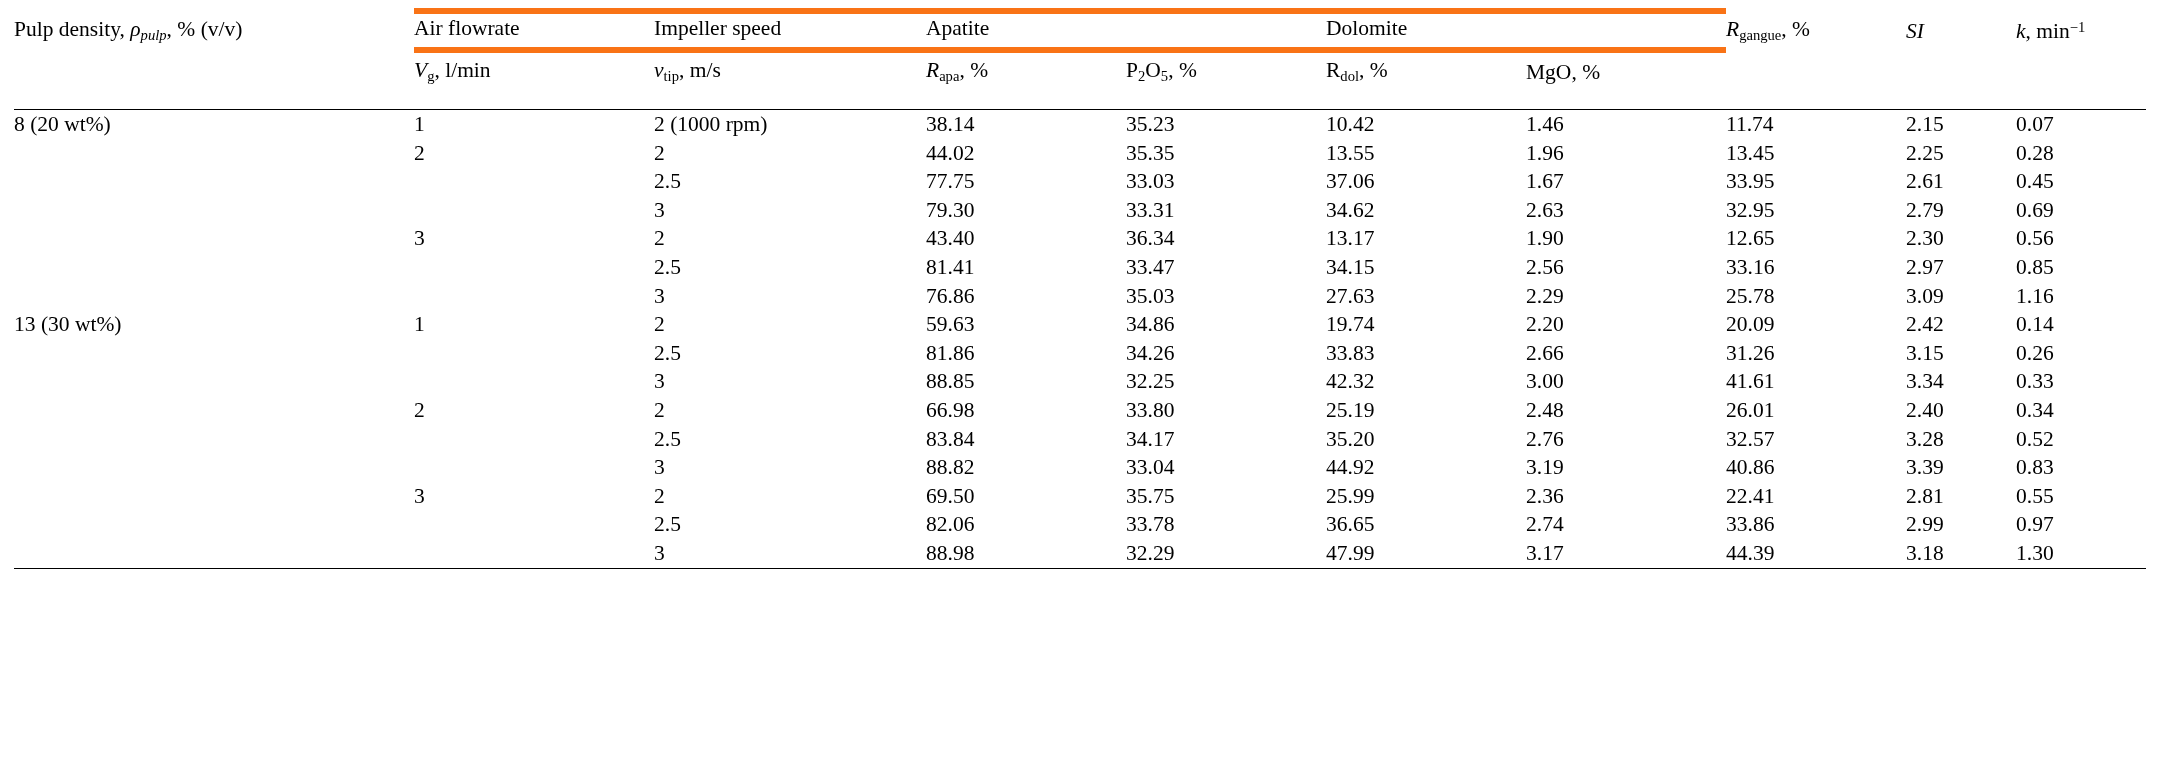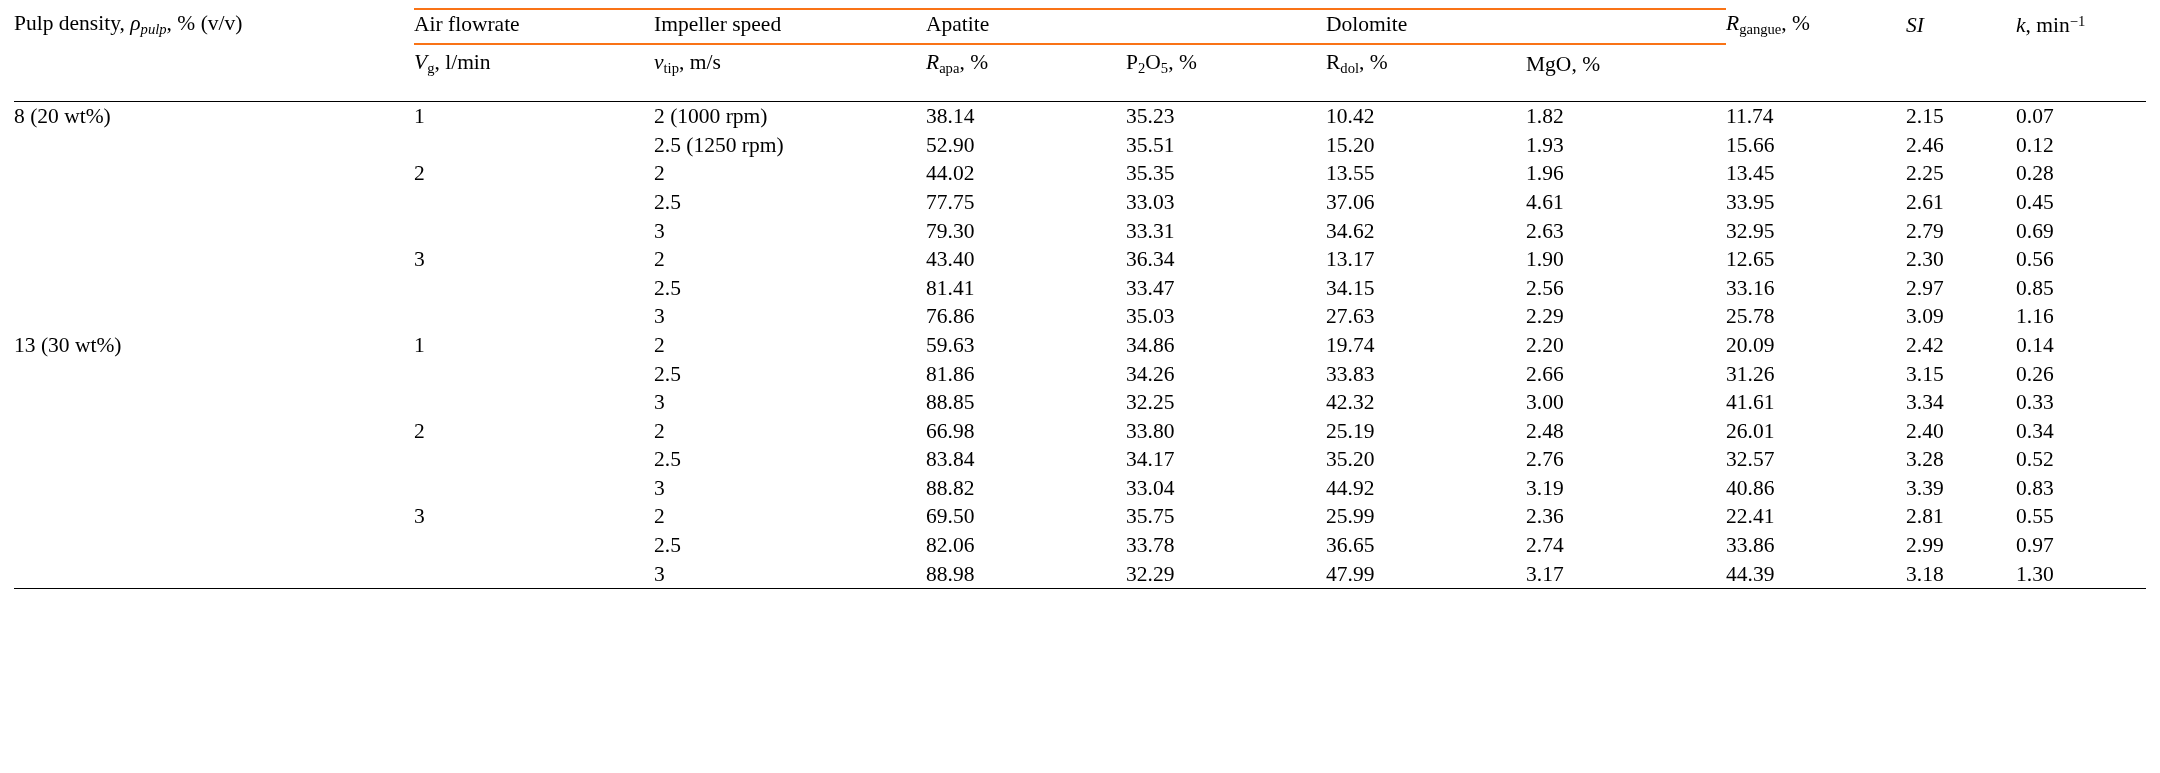--- a/index.html
+++ b/index.html
@@ -46,21 +46,21 @@
     font-size: 21.5px;
     white-space: nowrap;
   }
   .hdr-sub td {
     vertical-align: bottom;
     padding: 5px 0 24px 0;
     font-size: 21.5px;
     white-space: nowrap;
   }
   .rule-group {
-    border-top: 2px solid #f97316;
+    border-top: 6px solid #f97316;
   }
   .thickline td {
     border-top: 1.6px solid #000;
     padding: 0;
     height: 0;
     line-height: 0;
     font-size: 0;
   }
   tbody.body td {
     padding: 1px 0;
@@ -146,57 +146,45 @@
       </tr>
     </thead>
     <tbody class="body" id="tbody">
         <tr>
           <td>8 (20 wt%)</td>
           <td>1</td>
           <td>2 (1000 rpm)</td>
           <td>38.14</td>
           <td>35.23</td>
           <td>10.42</td>
-          <td>1.82</td>
+          <td>1.46</td>
           <td>11.74</td>
           <td>2.15</td>
           <td>0.07</td>
-        </tr>
-        <tr>
-          <td>&nbsp;</td>
-          <td>&nbsp;</td>
-          <td>2.5 (1250 rpm)</td>
-          <td>52.90</td>
-          <td>35.51</td>
-          <td>15.20</td>
-          <td>1.93</td>
-          <td>15.66</td>
-          <td>2.46</td>
-          <td>0.12</td>
         </tr>
         <tr>
           <td>&nbsp;</td>
           <td>2</td>
           <td>2</td>
           <td>44.02</td>
           <td>35.35</td>
           <td>13.55</td>
           <td>1.96</td>
           <td>13.45</td>
           <td>2.25</td>
           <td>0.28</td>
         </tr>
         <tr>
           <td>&nbsp;</td>
           <td>&nbsp;</td>
           <td>2.5</td>
           <td>77.75</td>
           <td>33.03</td>
           <td>37.06</td>
-          <td>4.61</td>
+          <td>1.67</td>
           <td>33.95</td>
           <td>2.61</td>
           <td>0.45</td>
         </tr>
         <tr>
           <td>&nbsp;</td>
           <td>&nbsp;</td>
           <td>3</td>
           <td>79.30</td>
           <td>33.31</td>

